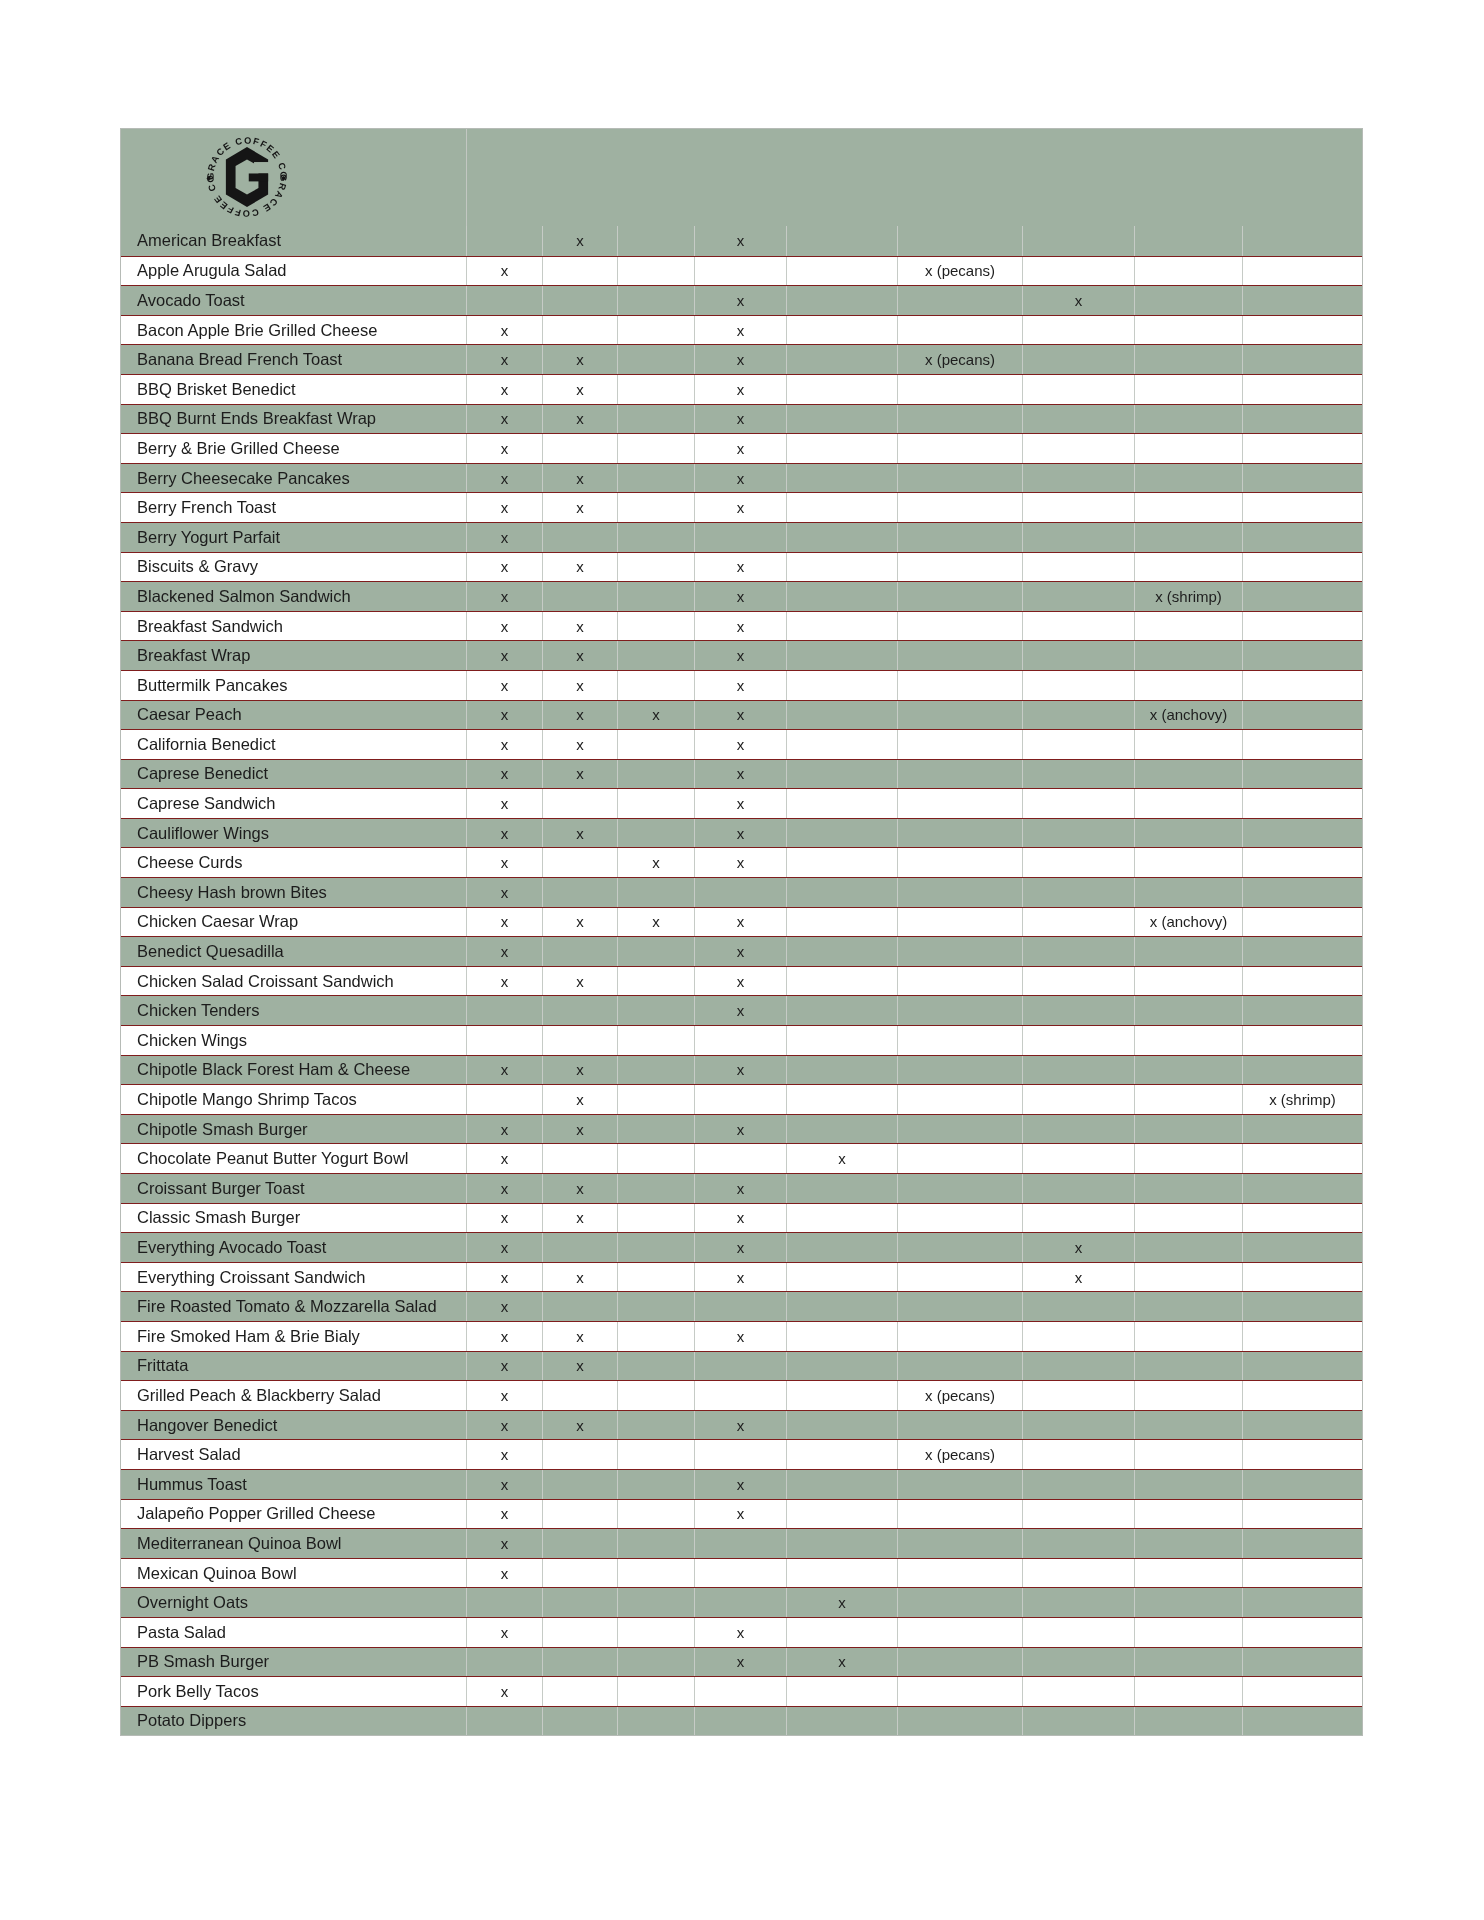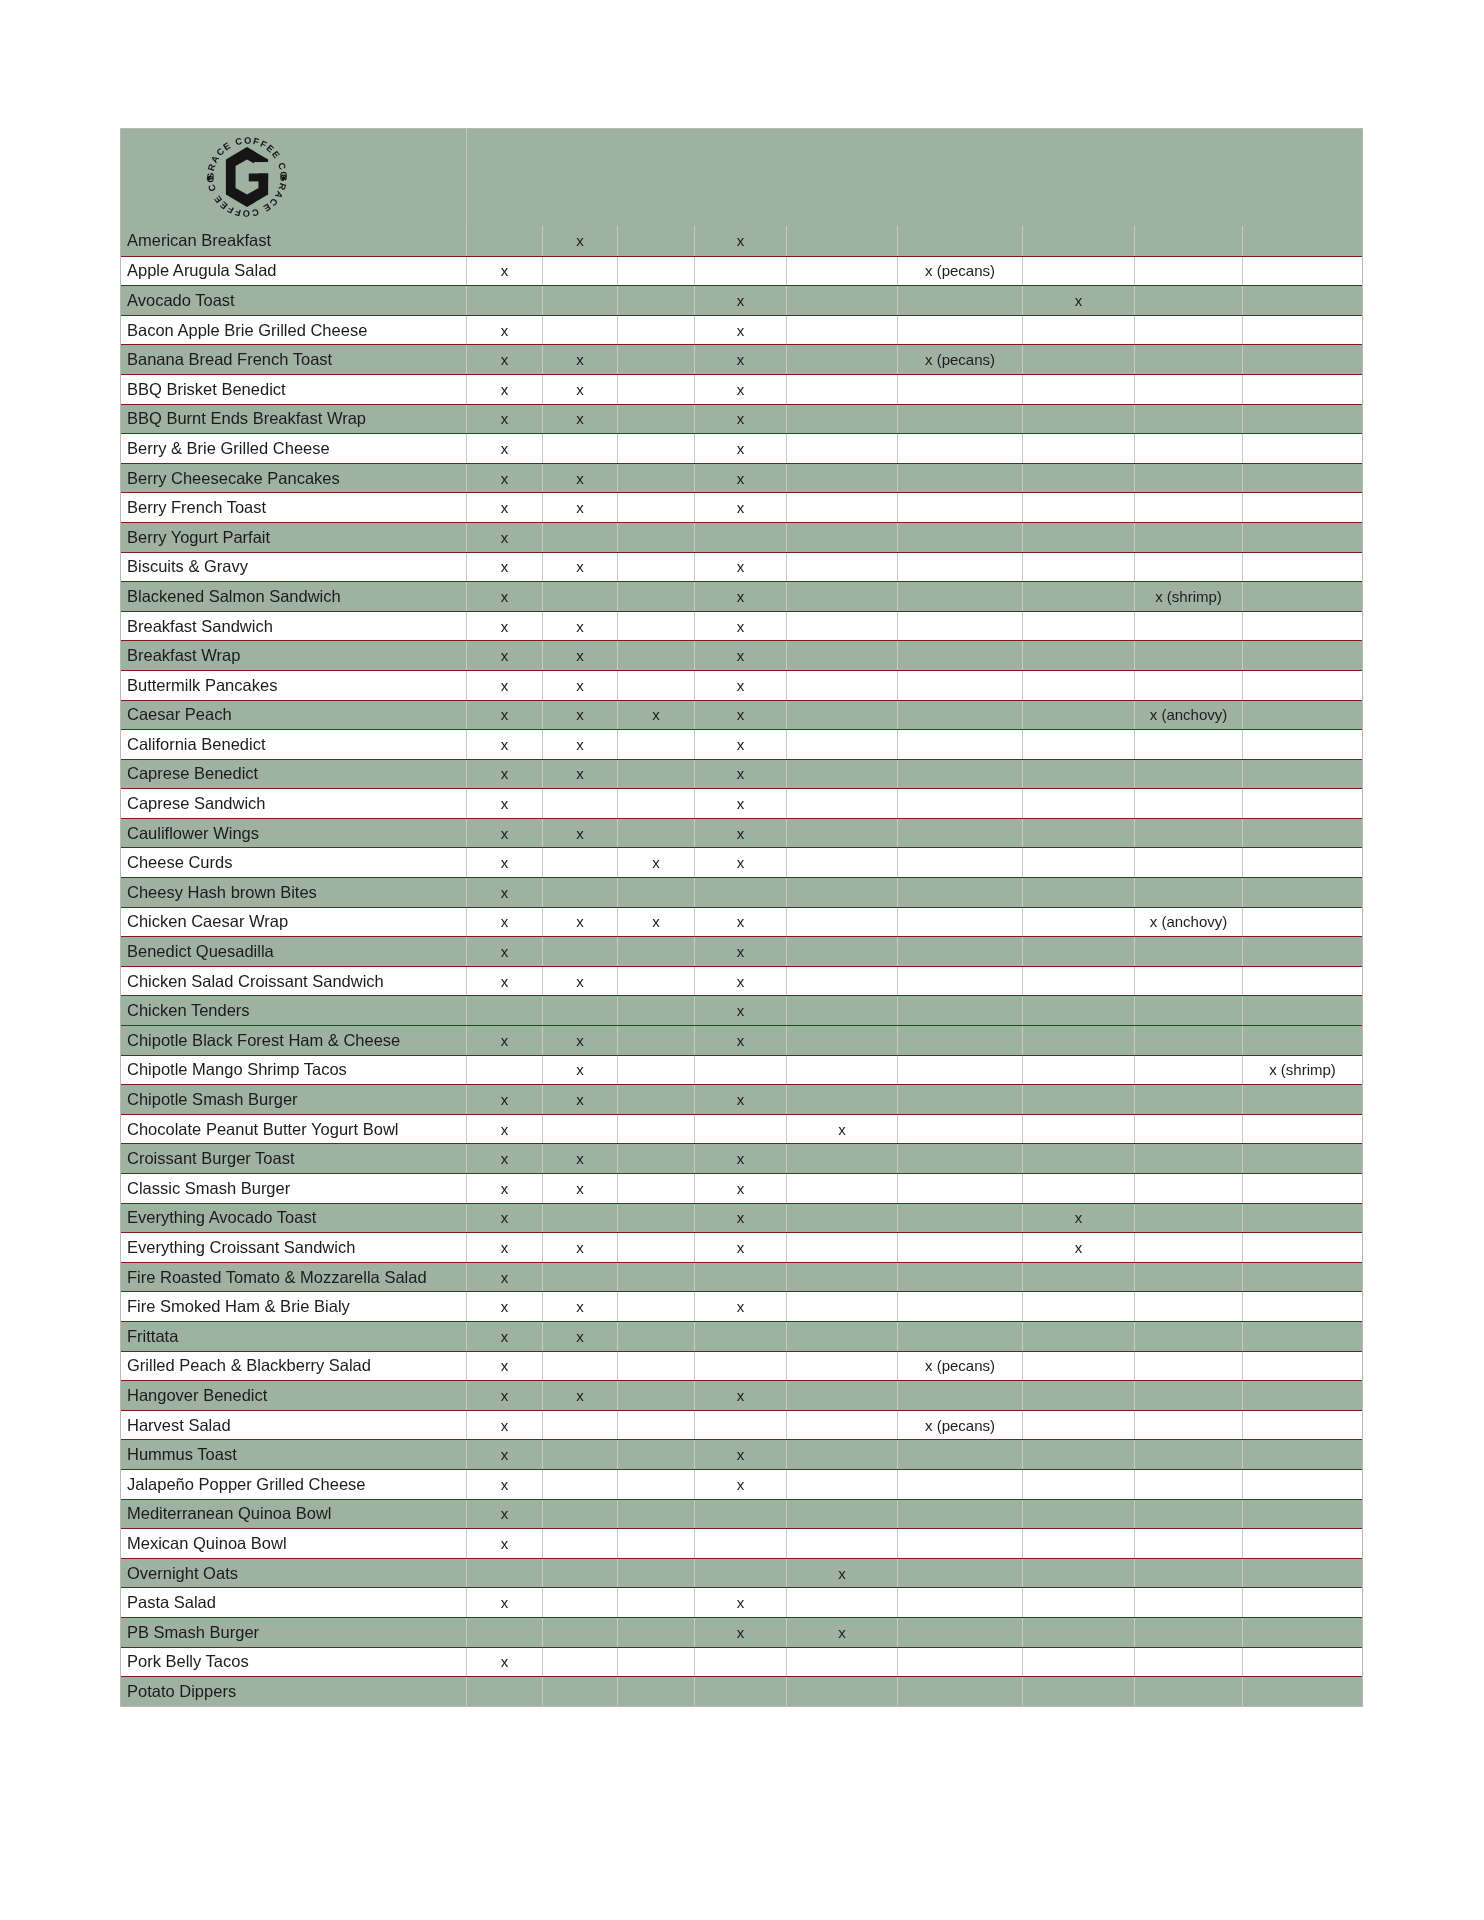--- a/index.html
+++ b/index.html
@@ -34,21 +34,21 @@
     font-size:15.5px; font-weight:bold; color:#111; border-right:1px solid #bcbcbc;
   }
   .hcell:last-child { border-right:none; }
   
   .tbody { display:block; }
   .trow { display:flex; height:29.6px; background:#ffffff; }
   .trow.green { background:var(--green,#9fb1a1); }
   .trow + .trow { border-top:1px solid #7f1d1d; }
   .cell { display:flex; align-items:center; border-right:1px solid #c6cbc6; height:100%; }
   .cell:last-child { border-right:none; }
-  .cell.item { padding-left:6px; font-size:16.5px; color:#1c1c1c; white-space:nowrap; overflow:hidden; }
+  .cell.item { padding-left:16px; font-size:16.5px; color:#1c1c1c; white-space:nowrap; overflow:hidden; }
   .cell.mark { justify-content:center; font-size:15px; color:#1e1e1e; white-space:nowrap; }
   
   .c0 { width:346px; } .c1 { width:76px; } .c2 { width:75px; } .c3 { width:77px; }
   .c4 { width:92px; } .c5 { width:111px; } .c6 { width:125px; } .c7 { width:112px; }
   .c8 { width:108px; } .c9 { width:119px; flex:0 0 auto; }
 </style>
 </head>
 <body>
 
 <div class="page">
@@ -399,20 +399,32 @@
           <div class="cell mark c1"></div>
           <div class="cell mark c2"></div>
           <div class="cell mark c3"></div>
           <div class="cell mark c4">x</div>
           <div class="cell mark c5"></div>
           <div class="cell mark c6"></div>
           <div class="cell mark c7"></div>
           <div class="cell mark c8"></div>
           <div class="cell mark c9"></div>
         </div>
+        <div class="trow">
+          <div class="cell item c0">Chicken Wings</div>
+          <div class="cell mark c1"></div>
+          <div class="cell mark c2"></div>
+          <div class="cell mark c3"></div>
+          <div class="cell mark c4"></div>
+          <div class="cell mark c5"></div>
+          <div class="cell mark c6"></div>
+          <div class="cell mark c7"></div>
+          <div class="cell mark c8"></div>
+          <div class="cell mark c9"></div>
+        </div>
         <div class="trow green">
           <div class="cell item c0">Chipotle Black Forest Ham &amp; Cheese</div>
           <div class="cell mark c1">x</div>
           <div class="cell mark c2">x</div>
           <div class="cell mark c3"></div>
           <div class="cell mark c4">x</div>
           <div class="cell mark c5"></div>
           <div class="cell mark c6"></div>
           <div class="cell mark c7"></div>
           <div class="cell mark c8"></div>

